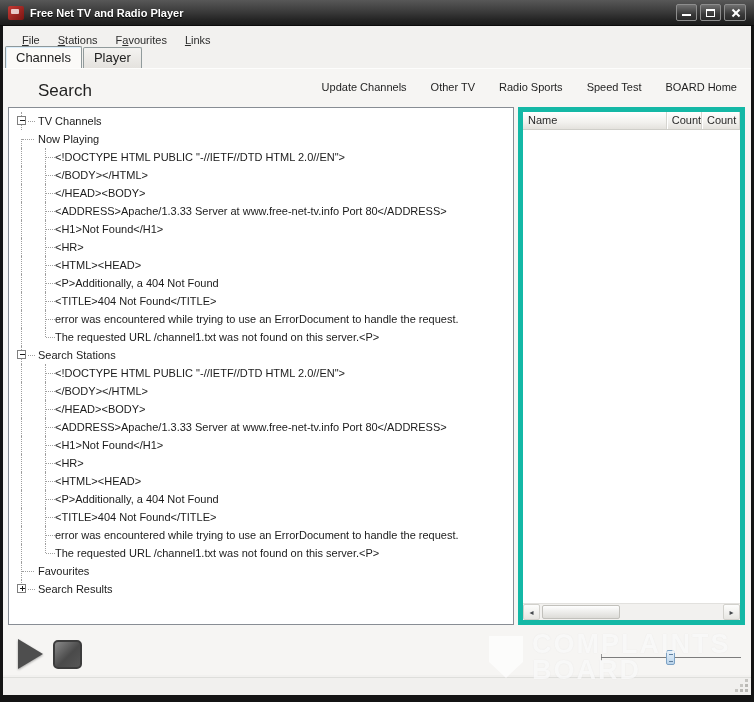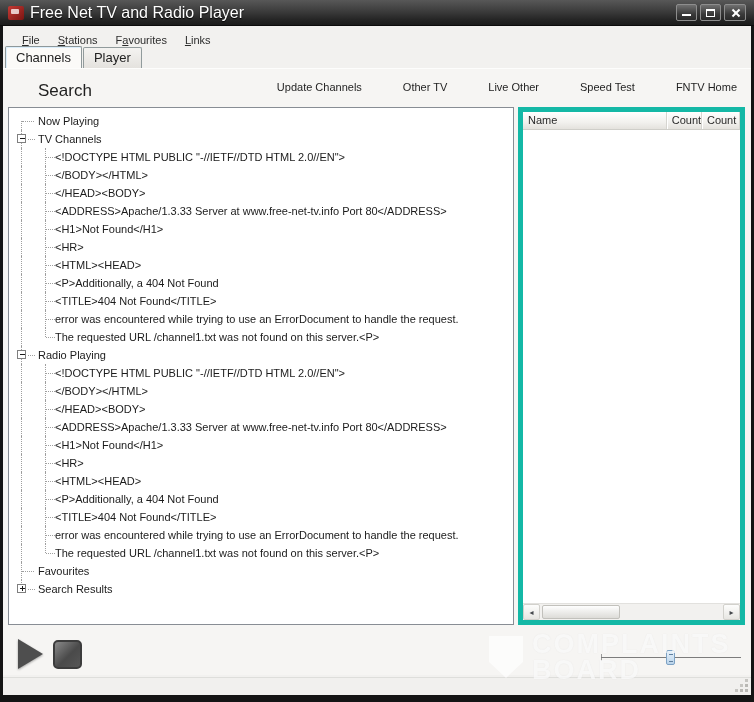--- a/index.html
+++ b/index.html
@@ -9,21 +9,21 @@
   .window { position:relative; width:754px; height:702px; background:#141414; overflow:hidden; }
 
   
   .titlebar { position:absolute; left:0; top:0; width:754px; height:26px;
     background:linear-gradient(180deg,#585858 0%,#3c3c3c 45%,#242424 80%,#1b1b1b 100%);
     border-bottom:1px solid #0c0c0c; display:flex; align-items:center; }
   .app-icon { width:16px; height:14px; margin:0 6px 0 8px; background:linear-gradient(135deg,#c43a35,#7c1512);
     border-radius:2px; position:relative; }
   .app-icon::after { content:""; position:absolute; left:3px; top:3px; width:8px; height:5px;
     background:rgba(255,255,255,.75); border-radius:1px; }
-  .title-text { color:#fff; font-size:16px; font-weight:normal; text-shadow:0 1px 1px #000; }
+  .title-text { color:#fff; font-size:11px; font-weight:bold; text-shadow:0 1px 1px #000; }
   .winbtns { position:absolute; right:8px; top:4px; display:flex; gap:3px; }
   .winbtn { width:21px; height:17px; background:linear-gradient(180deg,#707070,#3a3a3a 60%,#2a2a2a);
     border:1px solid #8d8d8d; border-radius:2px; position:relative; cursor:default; }
   .winbtn.close { width:22px; }
   .glyph-min { position:absolute; left:5px; bottom:4px; width:9px; height:2px; background:#fff; }
   .glyph-max { position:absolute; left:5px; top:4px; width:9px; height:8px; border:1px solid #fff; border-top-width:2px; }
   .glyph-close { position:absolute; left:0; top:0; width:100%; height:100%; }
   .glyph-close::before, .glyph-close::after { content:""; position:absolute; left:10px; top:3px; width:2px; height:10px; background:#fff; }
   .glyph-close::before { transform:rotate(45deg); }
   .glyph-close::after { transform:rotate(-45deg); }
@@ -39,21 +39,21 @@
   .tab { font-size:13px; color:#222; padding:2px 10px 3px 10px; border:1px solid #919b9c; border-bottom:none;
     background:linear-gradient(180deg,#f4f3f1,#e4e2de); border-radius:2px 2px 0 0; margin-right:1px; cursor:default; }
   .tab.active { background:#fbfaf8; padding-top:3px; border-color:#8e989a; position:relative; z-index:2;
     box-shadow:inset 1px 1px 0 #dbeefb; }
 
   .tabpage { position:absolute; left:0; right:0; top:42px; height:607px; background:#f6f5f3;
     border-top:1px solid #fdfdfc; }
 
   
   .search-label { position:absolute; left:35px; top:12px; font-size:17px; color:#1f1f1f; cursor:default; }
-  .linkrow { position:absolute; right:14px; top:12px; display:flex; gap:41px; font-size:11px; color:#1f1f1f; }
+  .linkrow { position:absolute; right:14px; top:12px; display:flex; gap:24px; font-size:11px; color:#1f1f1f; }
   .linkrow span { cursor:default; white-space:nowrap; }
 
   
   .tree-panel { position:absolute; left:5px; top:38px; width:506px; height:518px; background:#fff;
     border:1px solid #888d94; overflow:hidden; }
   .tree-body { position:absolute; inset:1px; padding-top:3px; }
   .trow { position:relative; height:18px; line-height:18px; white-space:nowrap; font-size:11px; color:#1b1b1b; }
   .g-root { position:absolute; left:11px; top:0; bottom:0; width:0; border-left:1px dotted #9f9f9f; }
   .trow.first .g-root { top:9px; }
   .trow.last  .g-root { bottom:9px; }
@@ -147,45 +147,45 @@
         <div class="tab active">Channels</div>
         <div class="tab">Player</div>
       </div>
 
     <div class="tabpage">
 
       <span class="search-label">Search</span>
       <div class="linkrow">
           <span>Update Channels</span>
           <span>Other TV</span>
-          <span>Live Other</span>
+          <span>Radio Sports</span>
           <span>Speed Test</span>
-          <span>FNTV Home</span>
+          <span>BOARD Home</span>
         </div>
 
       <div class="tree-panel">
         <div class="tree-body">
-            <div class="trow lvl0 first"><span class="g-root"></span><span class="tick"></span><span class="tlabel">Now Playing</span></div>
             <div class="trow lvl0"><span class="g-root"></span><span class="expander">
                 <span class="eh"></span>
               </span><span class="etick"></span><span class="tlabel">TV Channels</span></div>
+            <div class="trow lvl0 first"><span class="g-root"></span><span class="tick"></span><span class="tlabel">Now Playing</span></div>
             <div class="trow lvl1"><span class="g-root"></span><span class="g-child"></span><span class="tick"></span><span class="tlabel">&lt;!DOCTYPE HTML PUBLIC "-//IETF//DTD HTML 2.0//EN"&gt;</span></div>
             <div class="trow lvl1"><span class="g-root"></span><span class="g-child"></span><span class="tick"></span><span class="tlabel">&lt;/BODY&gt;&lt;/HTML&gt;</span></div>
             <div class="trow lvl1"><span class="g-root"></span><span class="g-child"></span><span class="tick"></span><span class="tlabel">&lt;/HEAD&gt;&lt;BODY&gt;</span></div>
             <div class="trow lvl1"><span class="g-root"></span><span class="g-child"></span><span class="tick"></span><span class="tlabel">&lt;ADDRESS&gt;Apache/1.3.33 Server at www.free-net-tv.info Port 80&lt;/ADDRESS&gt;</span></div>
             <div class="trow lvl1"><span class="g-root"></span><span class="g-child"></span><span class="tick"></span><span class="tlabel">&lt;H1&gt;Not Found&lt;/H1&gt;</span></div>
             <div class="trow lvl1"><span class="g-root"></span><span class="g-child"></span><span class="tick"></span><span class="tlabel">&lt;HR&gt;</span></div>
             <div class="trow lvl1"><span class="g-root"></span><span class="g-child"></span><span class="tick"></span><span class="tlabel">&lt;HTML&gt;&lt;HEAD&gt;</span></div>
             <div class="trow lvl1"><span class="g-root"></span><span class="g-child"></span><span class="tick"></span><span class="tlabel">&lt;P&gt;Additionally, a 404 Not Found</span></div>
             <div class="trow lvl1"><span class="g-root"></span><span class="g-child"></span><span class="tick"></span><span class="tlabel">&lt;TITLE&gt;404 Not Found&lt;/TITLE&gt;</span></div>
             <div class="trow lvl1"><span class="g-root"></span><span class="g-child"></span><span class="tick"></span><span class="tlabel">error was encountered while trying to use an ErrorDocument to handle the request.</span></div>
             <div class="trow lvl1 child-last"><span class="g-root"></span><span class="g-child"></span><span class="tick"></span><span class="tlabel">The requested URL /channel1.txt was not found on this server.&lt;P&gt;</span></div>
             <div class="trow lvl0"><span class="g-root"></span><span class="expander">
                 <span class="eh"></span>
-              </span><span class="etick"></span><span class="tlabel">Radio Playing</span></div>
+              </span><span class="etick"></span><span class="tlabel">Search Stations</span></div>
             <div class="trow lvl1"><span class="g-root"></span><span class="g-child"></span><span class="tick"></span><span class="tlabel">&lt;!DOCTYPE HTML PUBLIC "-//IETF//DTD HTML 2.0//EN"&gt;</span></div>
             <div class="trow lvl1"><span class="g-root"></span><span class="g-child"></span><span class="tick"></span><span class="tlabel">&lt;/BODY&gt;&lt;/HTML&gt;</span></div>
             <div class="trow lvl1"><span class="g-root"></span><span class="g-child"></span><span class="tick"></span><span class="tlabel">&lt;/HEAD&gt;&lt;BODY&gt;</span></div>
             <div class="trow lvl1"><span class="g-root"></span><span class="g-child"></span><span class="tick"></span><span class="tlabel">&lt;ADDRESS&gt;Apache/1.3.33 Server at www.free-net-tv.info Port 80&lt;/ADDRESS&gt;</span></div>
             <div class="trow lvl1"><span class="g-root"></span><span class="g-child"></span><span class="tick"></span><span class="tlabel">&lt;H1&gt;Not Found&lt;/H1&gt;</span></div>
             <div class="trow lvl1"><span class="g-root"></span><span class="g-child"></span><span class="tick"></span><span class="tlabel">&lt;HR&gt;</span></div>
             <div class="trow lvl1"><span class="g-root"></span><span class="g-child"></span><span class="tick"></span><span class="tlabel">&lt;HTML&gt;&lt;HEAD&gt;</span></div>
             <div class="trow lvl1"><span class="g-root"></span><span class="g-child"></span><span class="tick"></span><span class="tlabel">&lt;P&gt;Additionally, a 404 Not Found</span></div>
             <div class="trow lvl1"><span class="g-root"></span><span class="g-child"></span><span class="tick"></span><span class="tlabel">&lt;TITLE&gt;404 Not Found&lt;/TITLE&gt;</span></div>
             <div class="trow lvl1"><span class="g-root"></span><span class="g-child"></span><span class="tick"></span><span class="tlabel">error was encountered while trying to use an ErrorDocument to handle the request.</span></div>

